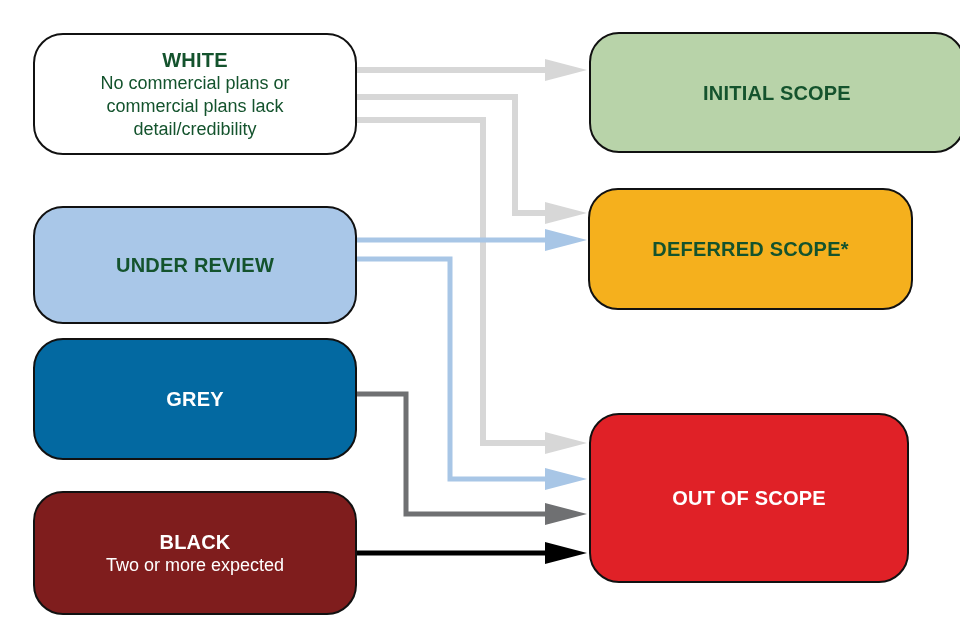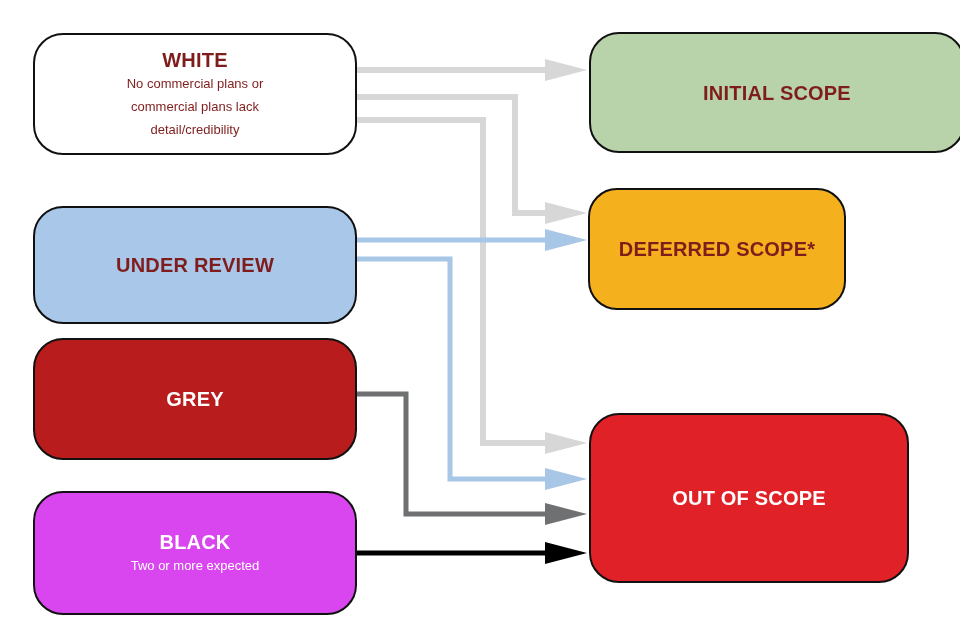--- a/index.html
+++ b/index.html
@@ -23,34 +23,34 @@
     text-align:center;
     padding:6px 10px;
   }
   .node .title{
     font-weight:bold;
     font-size:20px;
     line-height:24px;
     letter-spacing:0.2px;
   }
   .node .body{
-    font-size:13px;
+    font-size:18px;
     line-height:23px;
     white-space:pre-line;
   }
-  .dark-text{color:#7f1d1d;}
+  .dark-text{color:#14532d;}
   .light-text{color:#ffffff;}
 
   
   .n-white        {left:33px;  top:33px;  width:324px; height:122px;}
   .n-under-review {left:33px;  top:186px; width:324px; height:118px;margin-top:20px;}
   .n-grey         {left:33px;  top:338px; width:324px; height:122px;}
   .n-black        {left:33px;  top:491px; width:324px; height:124px;}
   .n-initial      {left:589px; top:32px;  width:376px; height:121px;}
-  .n-deferred     {left:588px; top:188px; width:258px; height:122px;border-radius:29px;}
+  .n-deferred     {left:588px; top:188px; width:325px; height:122px;}
   .n-out          {left:589px; top:413px; width:320px; height:170px;}
 </style>
 </head>
 <body>
 
 <div class="canvas">
 
   <svg class="arrows" width="960" height="640" viewBox="0 0 960 640">
 
     <g>
@@ -93,25 +93,25 @@
     <div class="title">WHITE</div>
     <div class="body">No commercial plans or
 commercial plans lack
 detail/credibility</div>
   </div>
 
   <div class="node n-under-review dark-text" style="background-color: rgb(169, 199, 232);">
     <div class="title">UNDER REVIEW</div>
   </div>
 
-  <div class="node n-grey light-text" style="background-color: #b91c1c;">
+  <div class="node n-grey light-text" style="background-color: #0369a1;">
     <div class="title">GREY</div>
   </div>
 
-  <div class="node n-black light-text" style="background-color: #d946ef;">
+  <div class="node n-black light-text" style="background-color: #7f1d1d;">
     <div class="title">BLACK</div>
     <div class="body">Two or more expected</div>
   </div>
 
   <div class="node n-initial dark-text" style="background-color: rgb(184, 211, 169);">
     <div class="title">INITIAL SCOPE</div>
   </div>
 
   <div class="node n-deferred dark-text" style="background-color: rgb(245, 176, 29);">
     <div class="title">DEFERRED SCOPE*</div>

